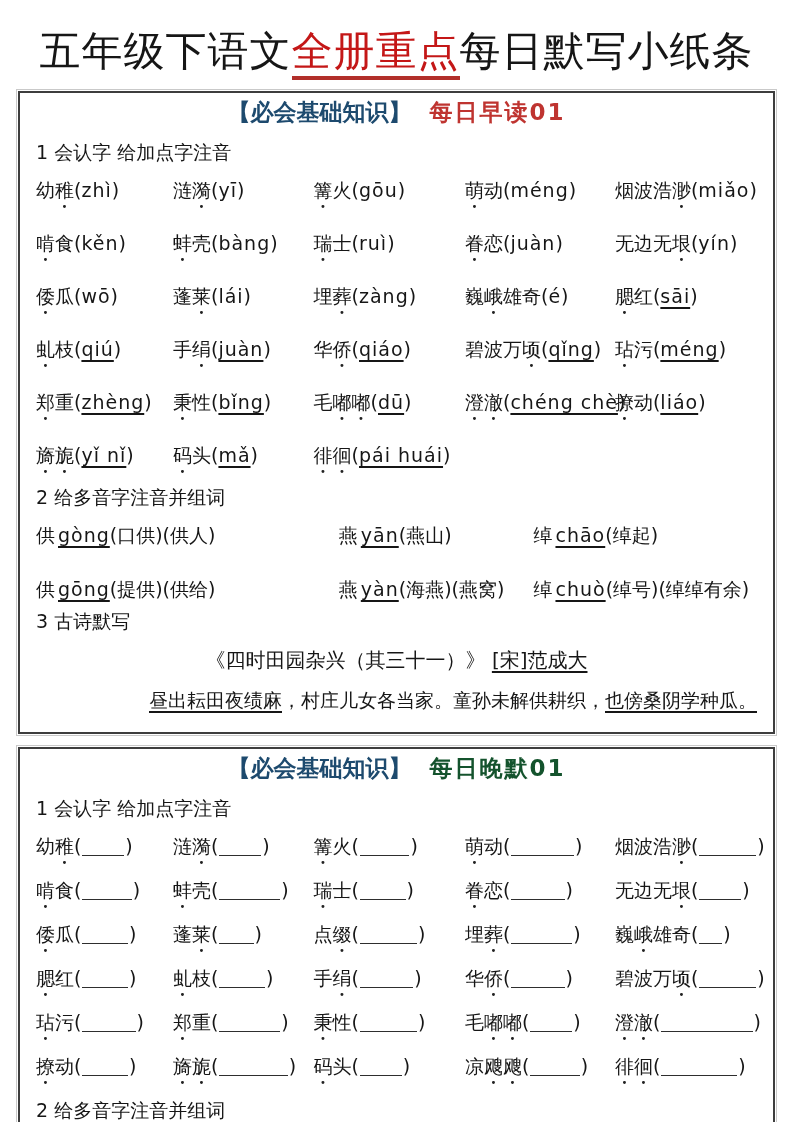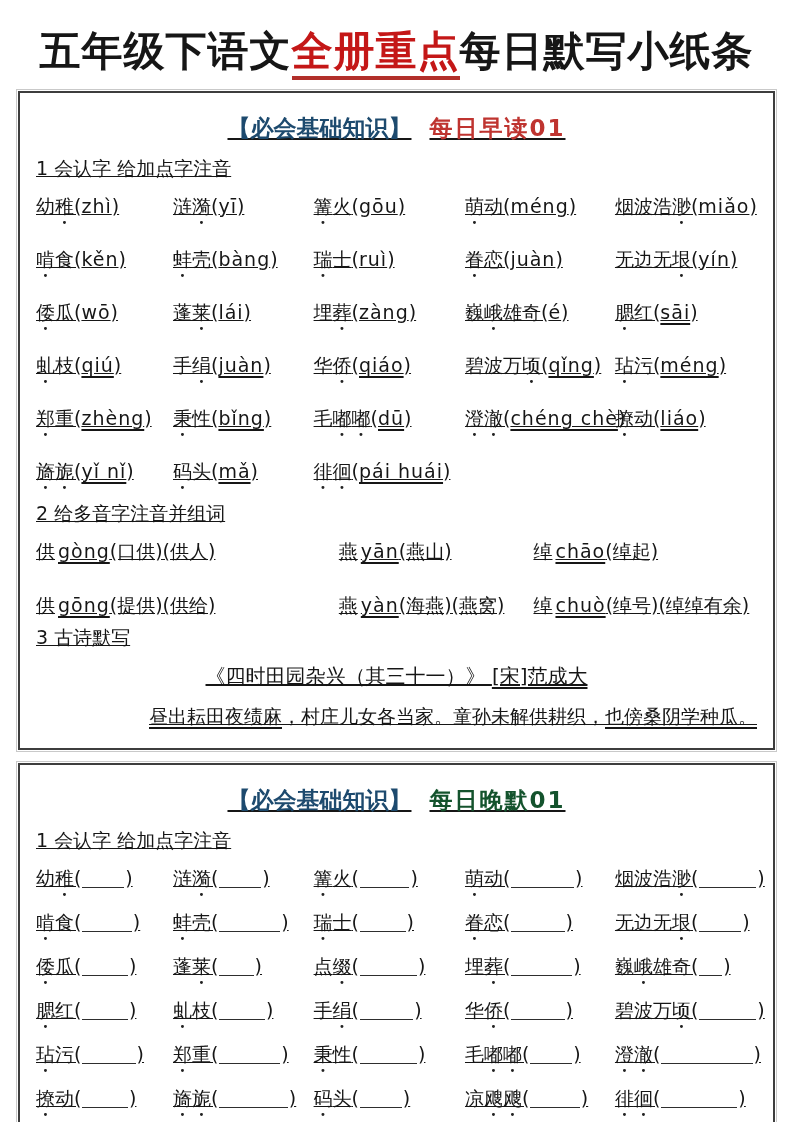--- a/index.html
+++ b/index.html
@@ -3,27 +3,27 @@
 <meta charset="utf-8">
 <style>
   *{margin:0;padding:0;box-sizing:border-box;}
   html,body{background:#ffffff;}
   body{
     width:793px;height:1122px;overflow:hidden;
     font-family:"DejaVu Sans",sans-serif;color:#161616;
   }
   .page{padding:8px 18px 0;}
   .main-title{
-    text-align:center;font-size:41px;font-weight:700;letter-spacing:1px;
+    text-align:center;font-size:41px;font-weight:400;letter-spacing:1px;
     padding:16px 0 12px;white-space:nowrap;
   }
   .main-title .hl{color:#c41717;border-bottom:4px solid #b22f2a;padding-bottom:1px;}
   .box{
     border:2px solid #3d3d3d;outline:1px solid #c9c9c9;outline-offset:1px;
-    padding:16px 16px 14px;margin-bottom:13px;background:#fff;text-decoration:underline;
+    padding:0 16px 14px;margin-bottom:13px;background:#fff;
   }
   .sec-head{text-align:center;font-size:23px;font-weight:bold;margin:4px 0 12px;white-space:nowrap;}
   .sec-head .bracket{color:#1d4a6e;}
   .sec-head .daily{margin-left:18px;letter-spacing:2px;}
   .part-label{font-size:19px;margin:6px 0 12px;}
   .wgrid{
     display:grid;grid-template-columns:19% 19.5% 21% 20.8% auto;
     row-gap:19px;font-size:19px;margin-bottom:8px;white-space:nowrap;
   }
   .evening .wgrid{row-gap:10px;margin-bottom:10px;}

